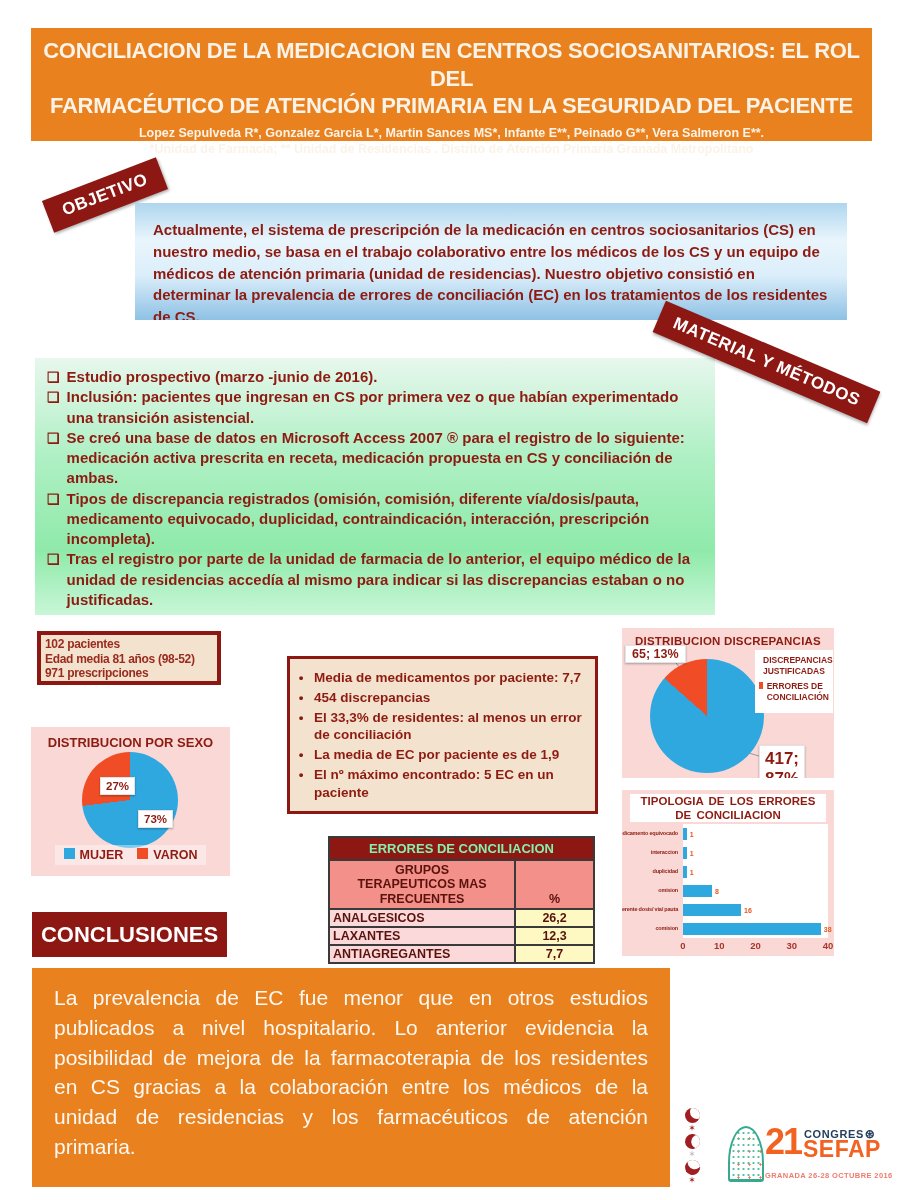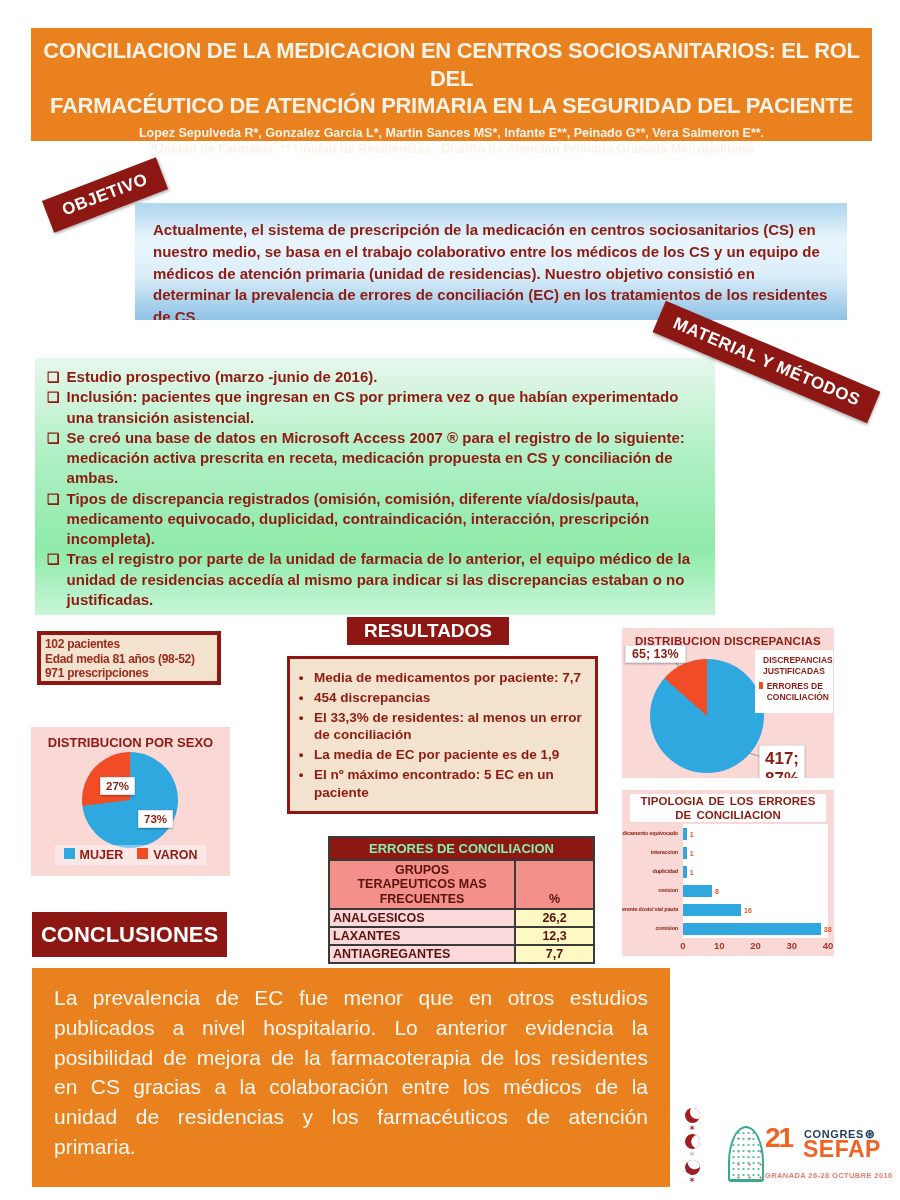--- a/index.html
+++ b/index.html
@@ -119,21 +119,21 @@
   .cres::after{content:"";position:absolute;left:5px;top:-3px;width:14px;height:14px;border-radius:50%;background:#fff;}
   .cres.r1{transform:rotate(40deg);}
   .cres.r2{transform:rotate(-30deg);}
   .star{font-size:9px;line-height:1;color:#A01D22;}
   .star.gray{color:#BDBDBD;}
   .arch{position:absolute;left:48px;top:22px;width:36px;height:56px;border:2px solid #36A98F;border-bottom:3px solid #36A98F;
         border-radius:50% 50% 3px 3px / 65% 65% 3px 3px;box-sizing:border-box;
         background-image:radial-gradient(circle,#58BFA5 0.9px,transparent 1.3px),
                          radial-gradient(circle,#E8764B 0.9px,transparent 1.3px);
         background-size:5px 6px,11px 13px;background-position:1px 2px,3px 4px;}
-  .sefap-num{position:absolute;left:85px;top:20px;color:#F26322;font-size:28px;font-weight:bold;line-height:1;letter-spacing:-2px;}
+  .sefap-num{position:absolute;left:85px;top:20px;color:#F26322;font-size:36px;font-weight:bold;line-height:1;letter-spacing:-2px;}
   .sefap-congres{position:absolute;left:124px;top:24px;color:#25405E;font-size:11px;font-weight:bold;letter-spacing:0.6px;
                  display:flex;align-items:center;gap:1px;}
   .sefap-oicon{font-size:12px;line-height:1;}
   .sefap-name{position:absolute;left:123px;top:34px;color:#F26322;font-size:23px;font-weight:bold;letter-spacing:0.5px;line-height:1;}
   .sefap-sub{position:absolute;left:85px;top:67px;color:#EF7A6E;font-size:7.5px;font-weight:bold;letter-spacing:0.4px;white-space:nowrap;}
 </style>
 </head>
 <body>
 
 <div class="poster">
@@ -169,21 +169,20 @@
           <span class="blt">❑</span>
           <span>Tipos de discrepancia registrados (omisión, comisión, diferente vía/dosis/pauta, medicamento equivocado, duplicidad, contraindicación, interacción, prescripción incompleta).</span>
         </li>
       <li>
           <span class="blt">❑</span>
           <span>Tras el registro por parte de la unidad de farmacia de lo anterior, el equipo médico de la unidad de residencias accedía al mismo para indicar si las discrepancias estaban o no justificadas.</span>
         </li>
     </ul>
   </div>
 
-  <div class="banner banner-resultados">RESULTADOS</div>
 
   <div class="stats-box">
     <div>102 pacientes</div>
     <div>Edad media 81 años (98-52)</div>
     <div>971 prescripciones</div>
   </div>
 
   <div class="results-box">
     <ul class="results-list">
       <li>

